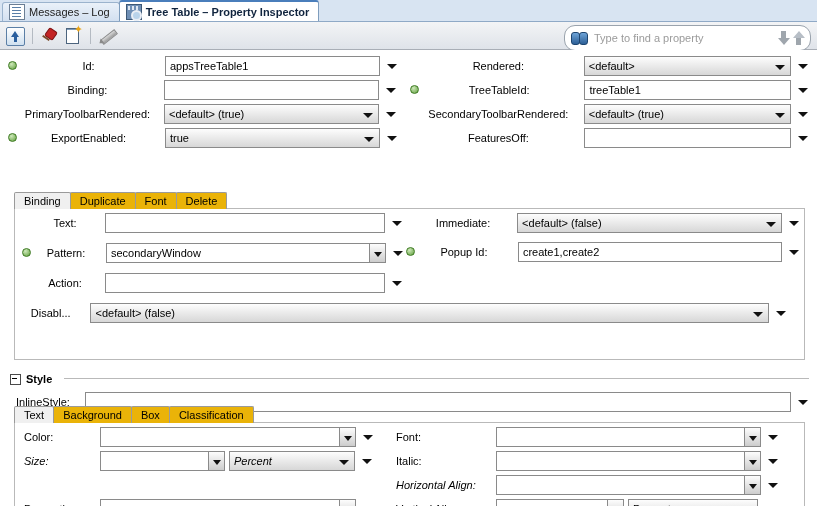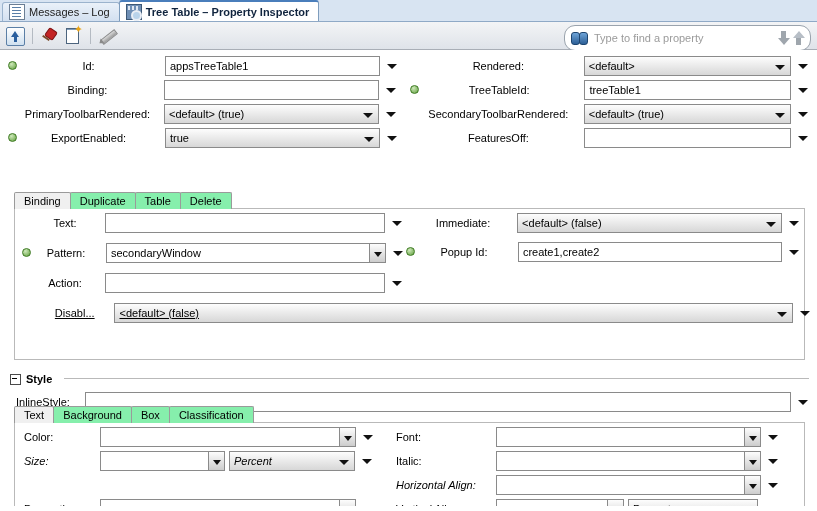--- a/index.html
+++ b/index.html
@@ -113,21 +113,21 @@
   .combo.btnarrow:after{right:3px;border-left:4px solid transparent;border-right:4px solid transparent;
     border-top:5px solid #111;z-index:2;}
   .menuarrow{width:13px;height:20px;position:relative;flex:none;}
   .menuarrow:after{content:"";position:absolute;left:1px;top:8px;
     border-left:5px solid transparent;border-right:5px solid transparent;border-top:5px solid #111;}
 
   
   .tabpanel{position:absolute;border:1px solid #b9b9b9;background:#fff;}
   .subtabs{position:absolute;display:flex;align-items:flex-end;height:18px;z-index:3;}
   .stab{height:17px;box-sizing:border-box;display:flex;align-items:center;padding:0 9px;
-    font-size:11px;color:#000;background:#86efac;border:1px solid #9a9a9a;border-bottom:none;
+    font-size:11px;color:#000;background:#eab308;border:1px solid #9a9a9a;border-bottom:none;
     border-radius:2px 2px 0 0;margin-right:-1px;white-space:nowrap;position:relative;}
   .stab.active{background:#f0f0f0;font-weight:normal;}
 
   
   .sect{position:absolute;display:flex;align-items:center;gap:5px;}
   .sect .tog{width:9px;height:9px;border:1px solid #4a4a4a;background:#fff;position:relative;flex:none;}
   .sect .tog:before{content:"";position:absolute;left:1px;top:3px;width:5px;height:1px;background:#000;}
   .sect .nm{font-weight:bold;font-size:11px;}
   .hr{position:absolute;height:1px;background:#b9b9b9;}
 </style>
@@ -221,21 +221,21 @@
   </div>
 
   <div class="subtabs" style="left:14px;top:141px;">
     <div class="stab active">
         <span>Binding</span>
       </div>
     <div class="stab">
         <span>Duplicate</span>
       </div>
     <div class="stab">
-        <span>Table</span>
+        <span>Font</span>
       </div>
     <div class="stab">
         <span>Delete</span>
       </div>
   </div>
   <div class="tabpanel" style="left:14px;top:158px;width:789px;height:150px;"></div>
 
   <div class="row" style="left:22px;top:162px;width:390px;">
     <span style="width:8px;flex:none;"></span>
     <span class="lbl" style="width:62px;margin-left:4px;">Text:</span>
@@ -265,21 +265,21 @@
   </div>
 
   <div class="row" style="left:406px;top:191px;width:395px;">
     <span class="dot"></span>
     <span class="lbl" style="width:92px;margin-left:4px;">Popup Id:</span>
     <span class="txt" style="width:270px;margin-left:9px;">create1,create2</span>
     <span class="menuarrow" style="margin-left:6px;"></span>
   </div>
 
 
-  <div class="row" style="left:32px;top:252px;width:780px;text-decoration:underline;">
+  <div class="row" style="left:8px;top:252px;width:780px;">
     <span style="width:8px;flex:none;"></span>
     <span class="lbl" style="width:62px;margin-left:4px;">Disabl...</span>
     <span class="combo" style="width:684px;margin-left:9px;">&lt;default&gt; (false)</span>
     <span class="menuarrow" style="margin-left:6px;"></span>
   </div>
 
   <div class="sect" style="left:10px;top:323px;">
     <span class="tog"></span>
     <span class="nm">Style</span>
   </div>

